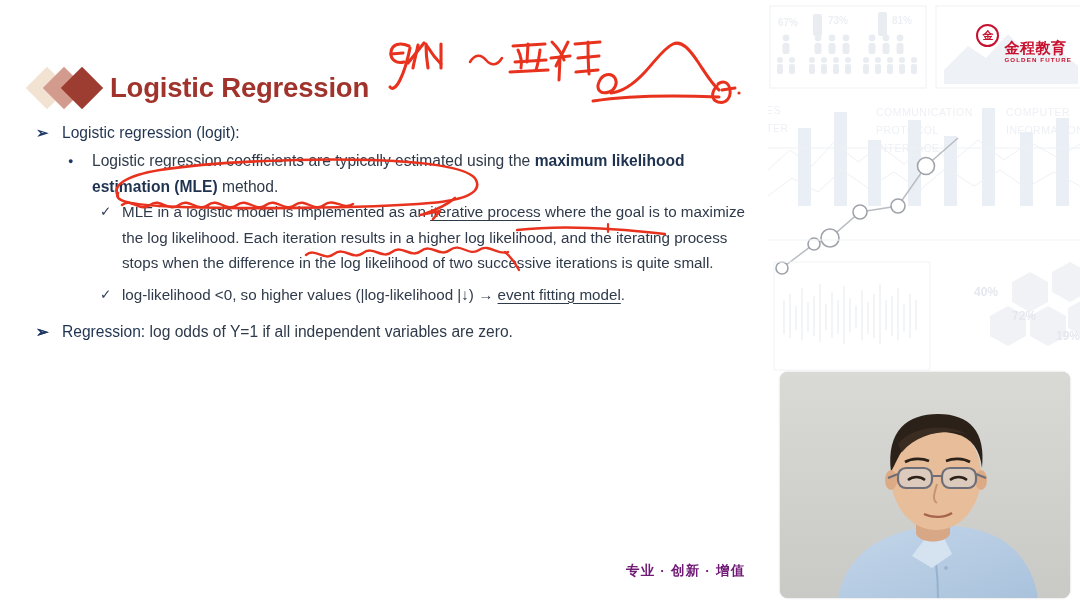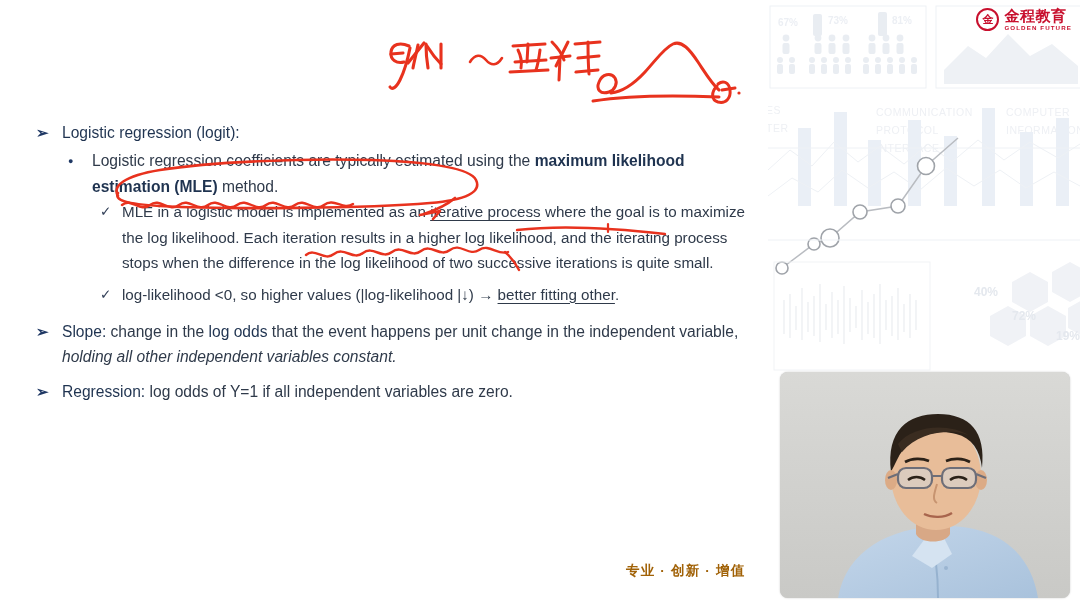--- a/index.html
+++ b/index.html
@@ -40,81 +40,88 @@
   .lvl2 b { font-weight: bold; color: #1f3350; }
 
   .lvl3 { position: relative; padding-left: 92px; font-size: 15.2px; line-height: 25.5px; }
   .lvl3 > .mk { position: absolute; left: 70px; top: 0px; color: #35425a; font-size: 13.5px; }
   .ul-k { text-decoration: underline; text-underline-offset: 2.5px; text-decoration-thickness: 1px; }
   .ital { font-style: italic; }
 
   
   #slogan {
     position: absolute; left: 626px; top: 562px;
-    font-size: 13.5px; font-weight: bold; color: #a16207;
+    font-size: 13.5px; font-weight: bold; color: #701a75;
     letter-spacing: 1.2px; white-space: nowrap;
   }
 
   
   #ink { position: absolute; left: 0; top: 0; width: 768px; height: 607px; pointer-events: none; }
 
   
   #right { position: absolute; left: 768px; top: 0; width: 312px; height: 607px; background: #fff; overflow: hidden; }
   #bgart { position: absolute; left: 0; top: 0; width: 312px; height: 378px; }
   #logo { position: absolute; right: 8px; top: 8px; display: flex; align-items: center; gap: 5px; }
   #logo .seal {
     width: 23px; height: 23px; border-radius: 50%;
     border: 2px solid #c8102e; background: #fff;
     display: flex; align-items: center; justify-content: center;
     color: #c8102e; font-size: 11px; font-weight: bold; flex: none;
   }
-  #logo .lt { line-height: 1; }
+  #logo .lt { line-height: 1; margin-top: 32px; }
   #logo .cn { font-size: 15px; font-weight: bold; color: #c8102e; letter-spacing: 0.5px; white-space: nowrap; }
   #logo .en { font-size: 6.2px; font-weight: bold; color: #c8102e; letter-spacing: 1.1px; white-space: nowrap; margin-top: 2px; }
 
   
   #cam {
     position: absolute; left: 12px; top: 372px; width: 290px; height: 226px;
     border-radius: 8px; overflow: hidden; background: #cfcfcd;
     box-shadow: 0 0 2px rgba(0,0,0,.22);
   }
   #cam svg { display: block; }
 </style>
 </head>
 <body>
 
 <div id="stage">
 
   <div id="slide">
 
+    <div id="title-row">
+      <div class="diamonds">
+        <span class="dia d1"></span>
+          <span class="dia d2"></span>
+          <span class="dia d3"></span>
+      </div>
+      <div id="title-text">Logistic Regression</div>
+    </div>
 
     <div id="body">
       <div class="lvl1">
         <span class="mk">➢</span>
         <span class="tx"><b>Logistic regression (logit):</b></span>
       </div>
 
       <div class="lvl2">
         <span class="mk">●</span>
         <span class="tx">Logistic regression coefficients are typically estimated using the <b>maximum likelihood estimation (MLE)</b> method.</span>
       </div>
 
       <div class="lvl3">
         <span class="mk">✓</span>
         <span class="tx">MLE in a logistic model is implemented as an <span class="ul-k">iterative process</span> where the goal is to maximize the log likelihood. Each iteration results in a higher log likelihood, and the iterating process stops when the difference in the log likelihood of two successive iterations is quite small.</span>
       </div>
 
       <div class="lvl3" style="margin-top:6px">
         <span class="mk">✓</span>
-        <span class="tx">log-likelihood &lt;0, so higher values (|log-likelihood |↓) → <span class="ul-k">better fitting other</span>.</span>
+        <span class="tx">log-likelihood &lt;0, so higher values (|log-likelihood |↓) → <span class="ul-k">event fitting model</span>.</span>
       </div>
 
       <div class="lvl1" style="margin-top:12px">
         <span class="mk">➢</span>
-        <span class="tx"><b>Slope:</b> change in the <b>log odds</b> that the event happens per unit change in the independent variable, <span class="ital">holding all other independent variables constant.</span></span>
       </div>
 
       <div class="lvl1" style="margin-top:10px">
         <span class="mk">➢</span>
         <span class="tx"><b>Regression:</b> log odds of Y=1 if all independent variables are zero.</span>
       </div>
     </div>
 
     <div id="slogan">专业 · 创新 · 增值</div>
 

